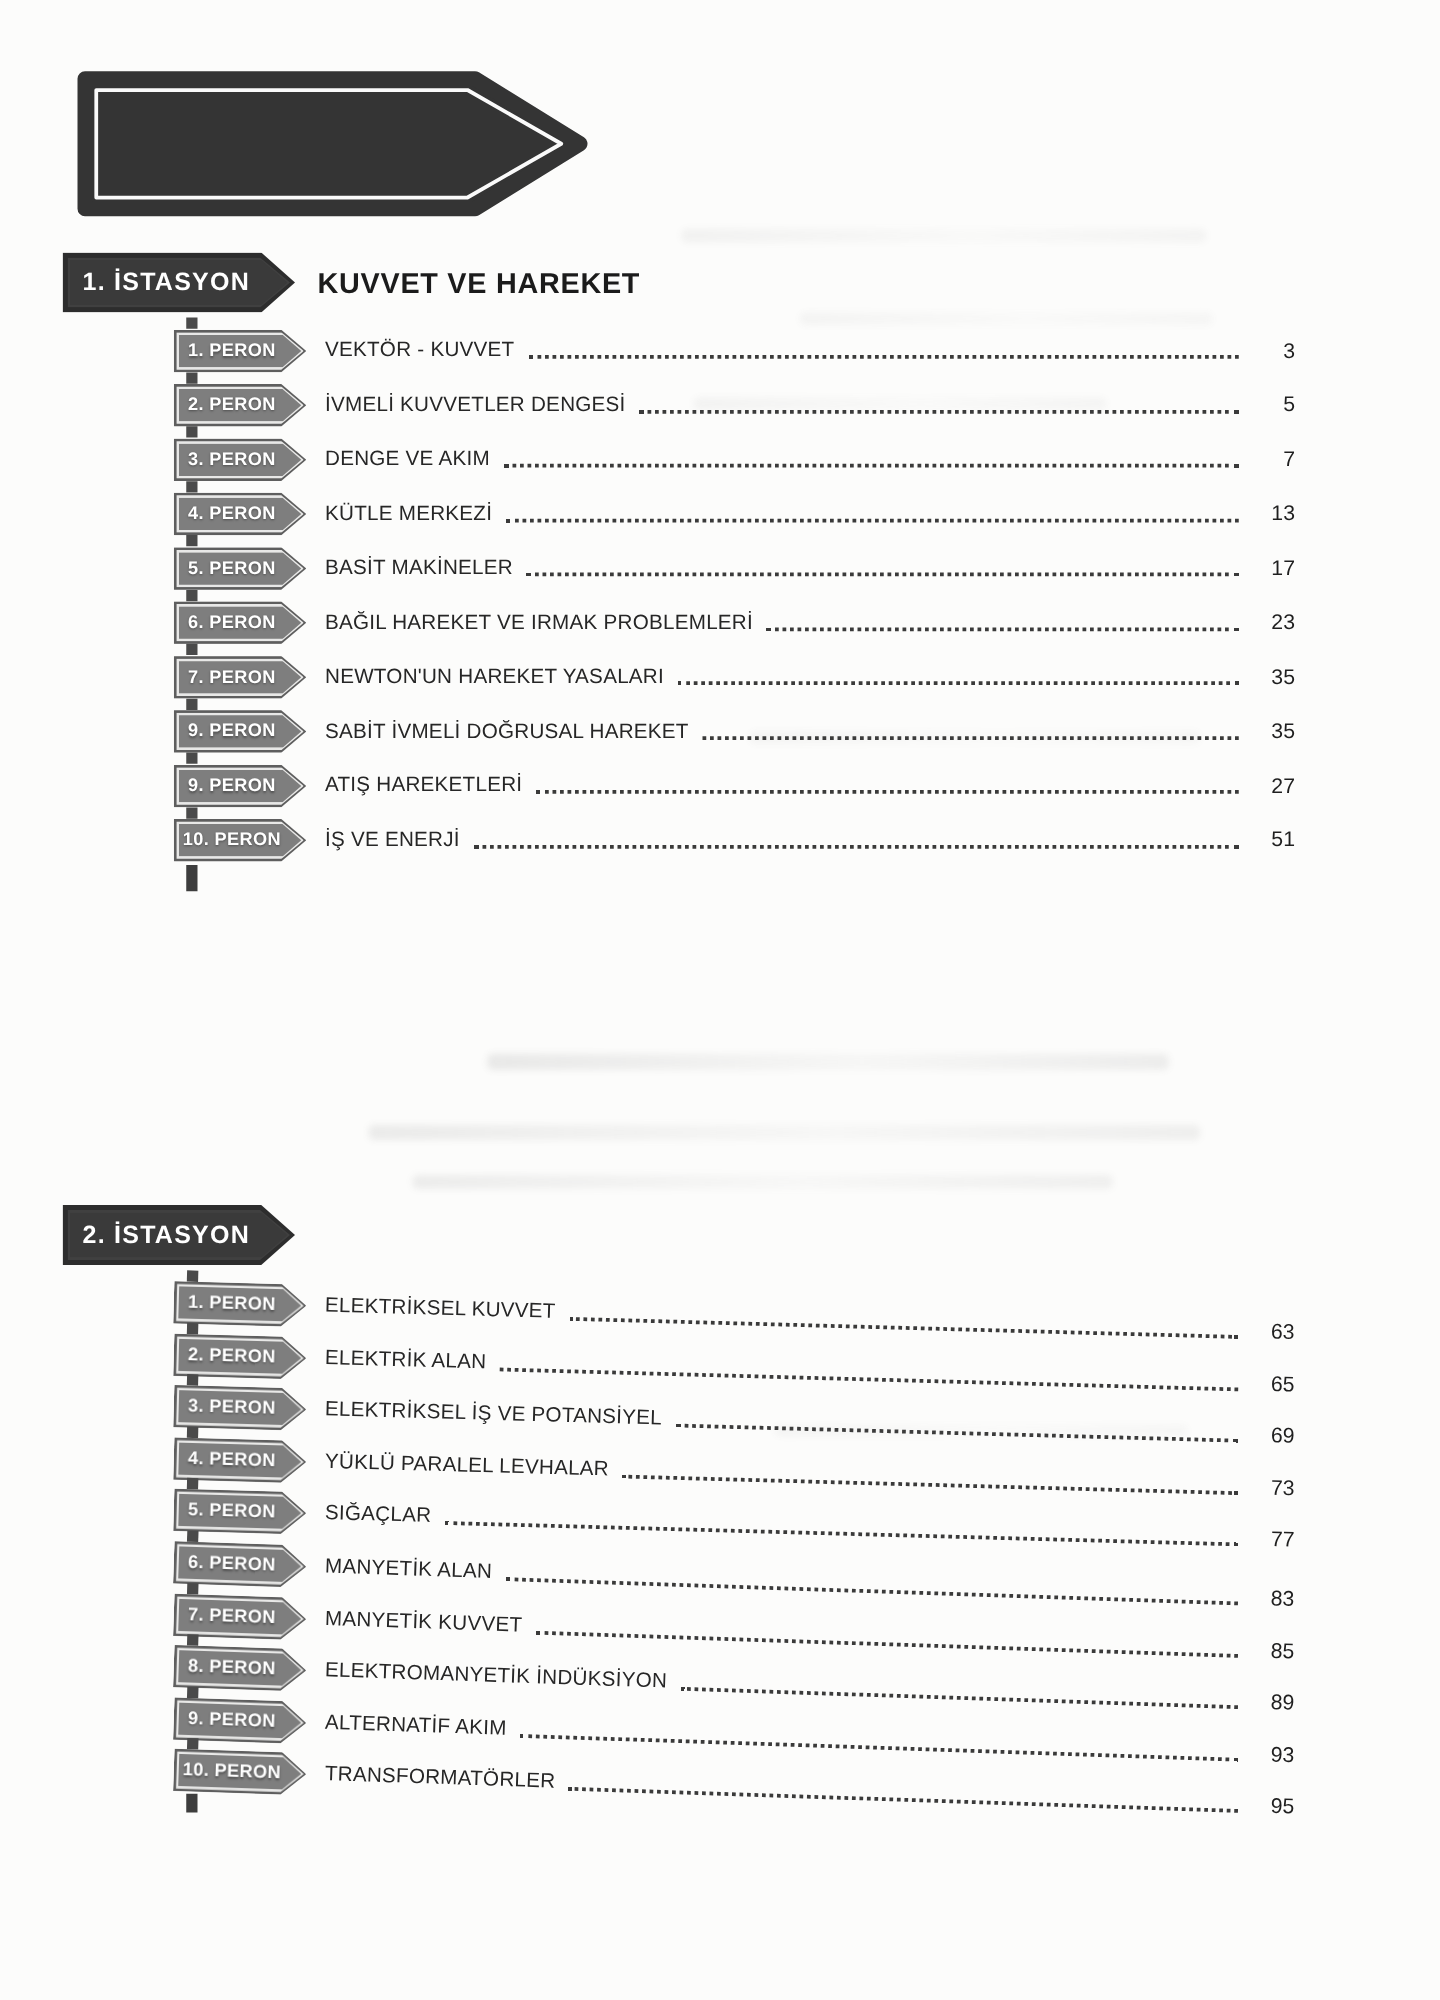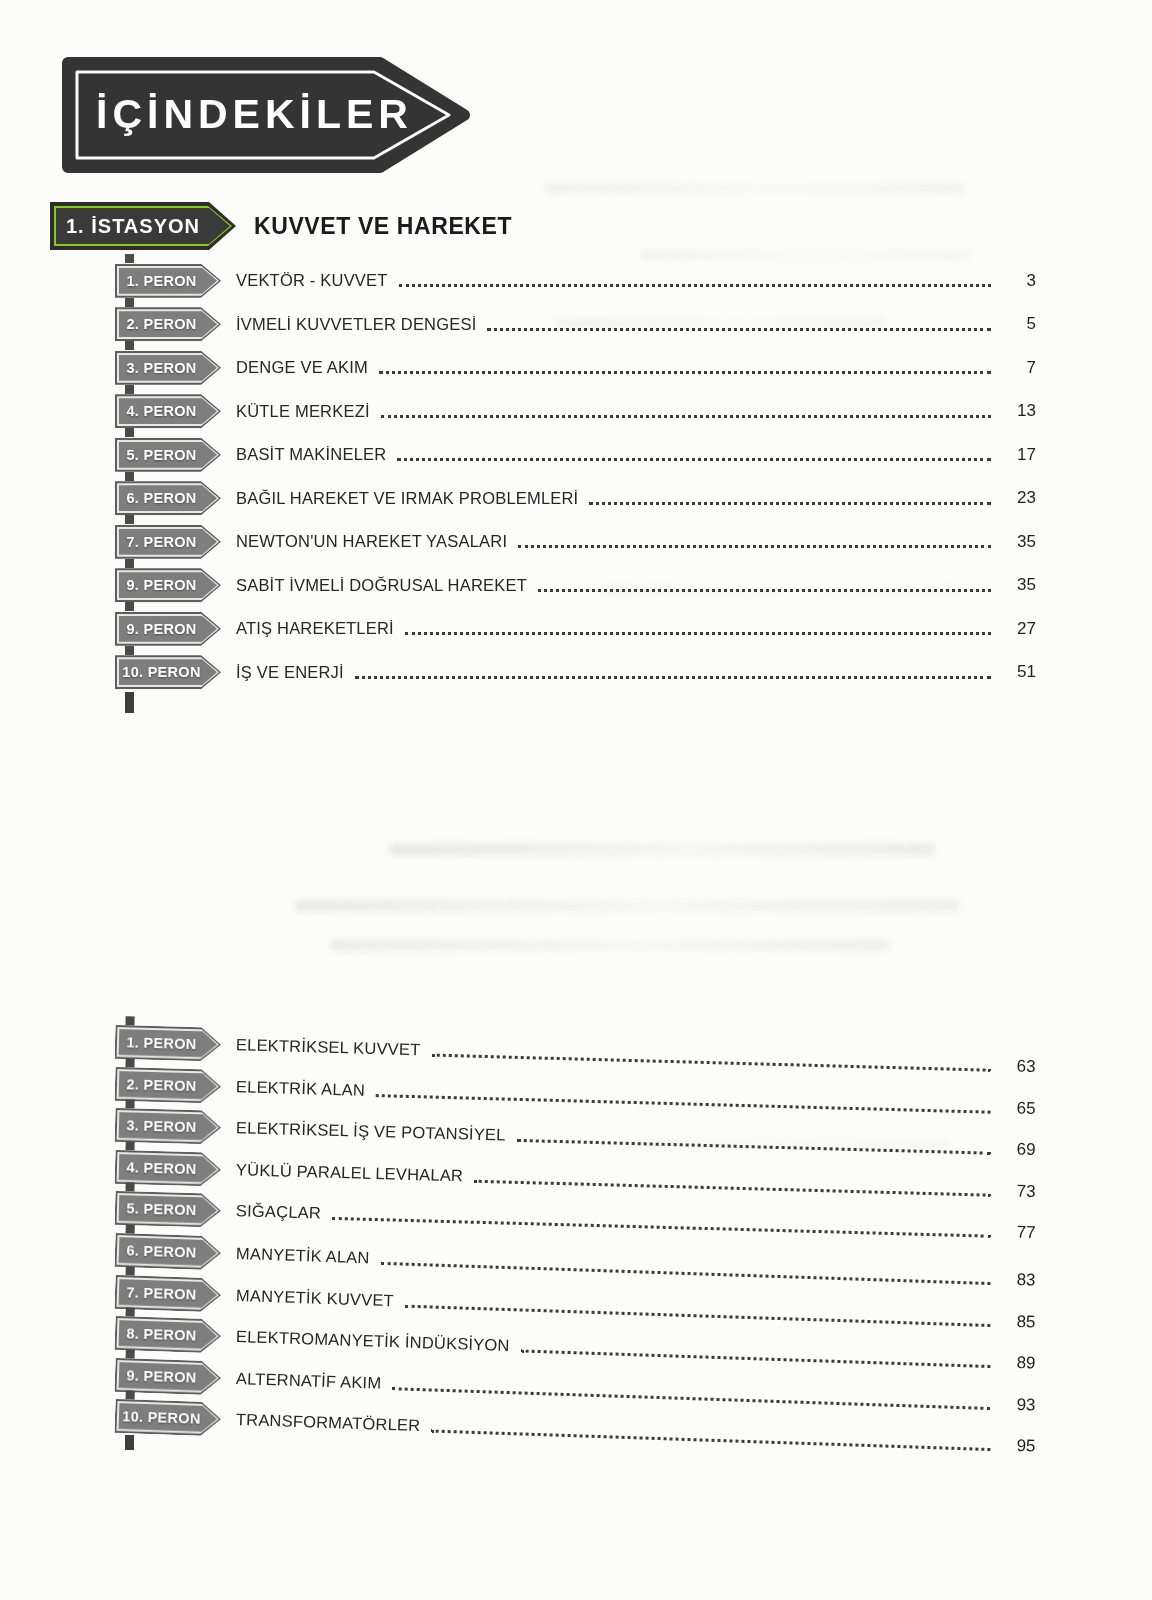--- a/index.html
+++ b/index.html
@@ -24,21 +24,21 @@
   }
 
   
   .sign, .sign-mid, .sign-in {
     clip-path: polygon(0 0, calc(100% - var(--tip)) 0, 100% 50%, calc(100% - var(--tip)) 100%, 0 100%);
   }
   .sign { flex:none; }
   .sign-mid, .sign-in { width:100%; height:100%; }
 
   .istasyon { --tip:27px; width:186px; height:48px; background:#2d2d2d; padding:4px; }
-  .istasyon .sign-mid { --tip:24px; background:#84cc16; padding:2px; }
+  .istasyon .sign-mid { --tip:24px; background:#404040; padding:2px; }
   .istasyon .sign-in  { --tip:21px; background:#3a3a3a;
     display:flex; align-items:center; justify-content:center; padding-right:20px; }
   .istasyon .sign-in span {
     color:#fff; font-size:20px; font-weight:bold; letter-spacing:1px; white-space:nowrap; }
 
   .peron { --tip:20px; width:106px; height:34px; background:#5e5e5e; padding:2px;
     filter: drop-shadow(0 1px 1px rgba(0,0,0,.25)); }
   .peron .sign-mid { --tip:18px; background:#e8e8e7; padding:2px; }
   .peron .sign-in  { --tip:15px; background:#7e7e7e;
     display:flex; align-items:center; justify-content:center; padding-right:13px; }
@@ -47,21 +47,21 @@
     text-shadow:0 1px 2px rgba(0,0,0,.4); white-space:nowrap; }
 
   
   .station { position:absolute; left:50px; width:986px; }
   .station-0 { top:202px; }
   .station-1 { top:964px; }
 
   .sec-head { display:flex; align-items:center; gap:18px; height:48px; margin-bottom:9px; }
   .sec-title { font-size:23px; font-weight:bold; color:#1b1b1b; letter-spacing:.6px; white-space:nowrap; }
 
-  .rows { position:relative; margin-left:65px; }
+  .rows { position:relative; margin-left:89px; }
   .station-0 .toc-row { height:43.5px; }
   .station-1 .toc-row { height:41.6px; }
 
   .toc-row { position:relative; display:flex; align-items:center; }
   
   .toc-row::before {
     content:''; position:absolute; left:10px; top:-5px;
     width:9px; height:9px; background:#4a4a4a;
   }
   .rows::after { 
@@ -89,21 +89,20 @@
 </head>
 <body>
 
 <div class="page">
 
   <div class="banner">
     <svg viewBox="0 0 412 120" width="412" height="120">
       <polygon points="8,8 320,8 404,60 320,112 8,112" fill="#343434" stroke="#343434" stroke-width="12" stroke-linejoin="round"></polygon>
       <polygon points="17,17 314,17 389,60 314,103 17,103" fill="none" stroke="#fafafa" stroke-width="3" stroke-linejoin="round"></polygon>
     </svg>
-    <span class="banner-label">İÇİNDEKİLER</span>
   </div>
 
   <div id="toc-root">
       <section class="station station-0">
     <div class="sec-head">
       <div class="sign istasyon">
         <div class="sign-mid">
           <div class="sign-in">
             <span>1. İSTASYON</span>
           </div>
@@ -229,20 +228,27 @@
           </div>
         </div>
         <span class="toc-title">İŞ VE ENERJİ</span>
         <span class="leader"></span>
         <span class="page-num">51</span>
       </div>
     </div>
       </section>
       <section class="station station-1">
     <div class="sec-head">
+      <div class="sign istasyon">
+        <div class="sign-mid">
+          <div class="sign-in">
+            <span>2. İSTASYON</span>
+          </div>
+        </div>
+      </div>
     </div>
     <div class="rows">
       <div class="toc-row">
         <div class="sign peron">
           <div class="sign-mid">
             <div class="sign-in">
               <span>1. PERON</span>
             </div>
           </div>
         </div>

